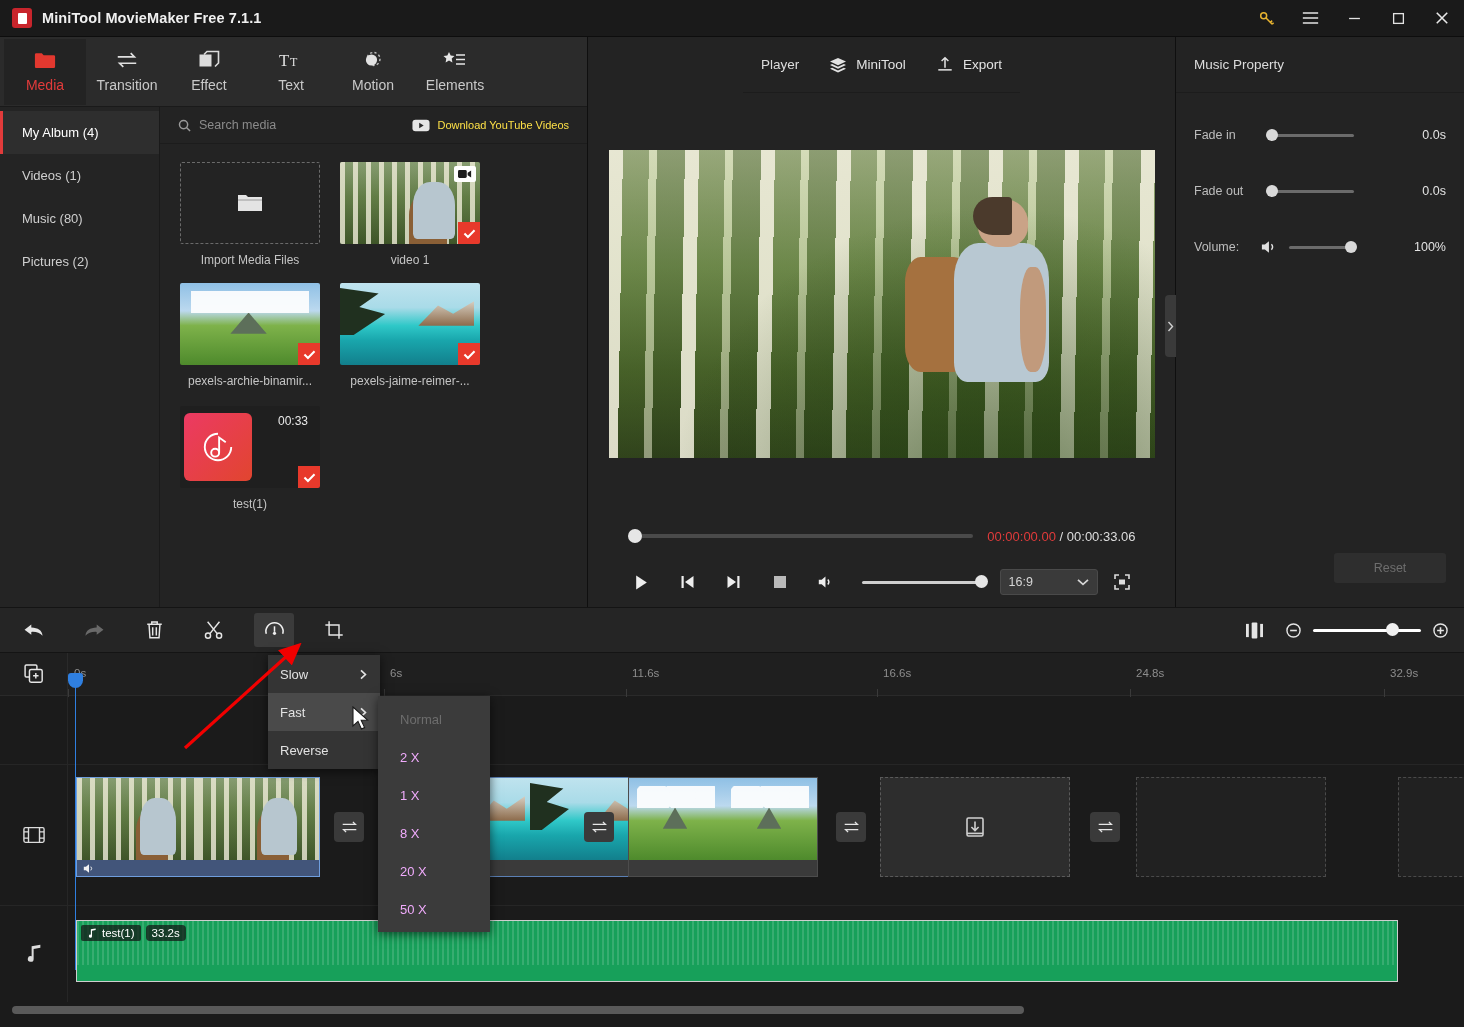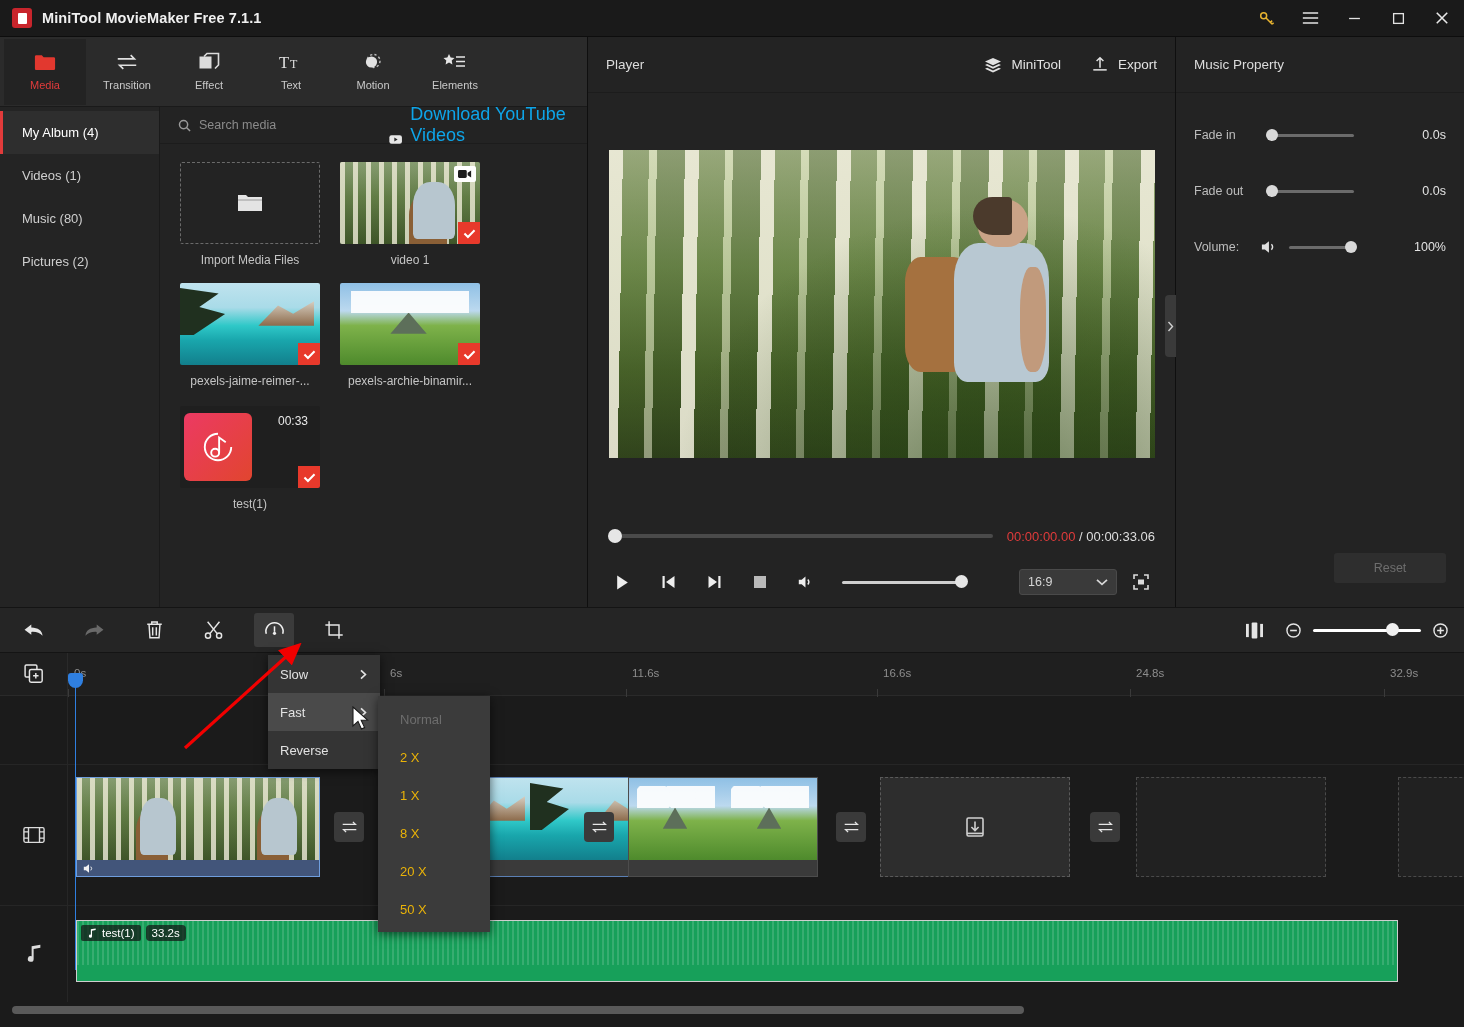--- a/index.html
+++ b/index.html
@@ -26,36 +26,36 @@
   .title-right{margin-left:auto;display:flex;align-items:center;height:100%;}
   .tb-btn{width:44px;height:37px;display:flex;align-items:center;justify-content:center;}
 
   
   .main{display:flex;height:570px;}
 
   
   .media-panel{width:588px;background:#232323;display:flex;flex-direction:column;border-right:1px solid #0f0f0f;}
   .ribbon{height:70px;background:#2b2b2b;display:flex;align-items:center;padding-left:4px;border-bottom:1px solid #1a1a1a;}
   .ribbon-item{width:82px;height:66px;display:flex;flex-direction:column;align-items:center;justify-content:center;gap:7px;cursor:pointer;}
-  .ribbon-item .lbl{font-size:11px;color:#c9c9c9;}
+  .ribbon-item .lbl{font-size:14px;color:#c9c9c9;}
   .ribbon-item.active{background:#232323;}
   .ribbon-item.active .lbl{color:#e23b3b;}
 
   .media-body{flex:1;display:flex;min-height:0;}
   .cats{width:160px;background:#242424;border-right:1px solid #1a1a1a;padding-top:4px;}
   .cat{height:43px;display:flex;align-items:center;padding-left:22px;font-size:13px;color:#cfcfcf;cursor:pointer;position:relative;}
   .cat.active{background:#2e2e2e;color:#fff;}
   .cat.active:before{content:"";position:absolute;left:0;top:0;bottom:0;width:3px;background:#e23b3b;}
 
   .media-main{flex:1;display:flex;flex-direction:column;background:#232323;min-width:0;}
   .media-top{height:37px;display:flex;align-items:center;padding:0 18px;border-bottom:1px solid #1c1c1c;}
   .search-box{display:flex;align-items:center;gap:8px;}
   .search-input{background:transparent;border:none;outline:none;color:#cfcfcf;font-size:12.5px;font-family:inherit;width:190px;}
   .search-input::placeholder{color:#8b8b8b;}
-  .yt{margin-left:auto;display:flex;align-items:flex-end;gap:8px;font-size:18px;color:#0ea5e9;cursor:pointer;}
+  .yt{margin-left:auto;display:flex;align-items:flex-start;gap:8px;font-size:11px;color:#fde047;cursor:pointer;}
 
   .grid{padding:18px 20px 10px 20px;display:flex;flex-wrap:wrap;gap:16px 20px;align-content:flex-start;overflow:hidden;}
   .cell{width:140px;}
   .thumb{width:140px;height:82px;border-radius:2px;position:relative;overflow:hidden;background:#2a2a2a;}
   .import .thumb{border:1.5px dashed #6a6a6a;display:flex;align-items:center;justify-content:center;background:transparent;}
   .cap{margin-top:9px;text-align:center;font-size:12px;color:#c4c4c4;white-space:nowrap;overflow:hidden;text-overflow:ellipsis;}
   .check{position:absolute;right:0;bottom:0;width:22px;height:22px;background:#e8392b;display:flex;align-items:center;justify-content:center;}
   .vidbadge{position:absolute;right:4px;top:4px;width:22px;height:16px;background:#fff;border-radius:2px;display:flex;align-items:center;justify-content:center;}
   .audio-tile{width:140px;height:82px;display:flex;align-items:center;position:relative;background:#1f1f1f;}
   .audio-art{width:68px;height:68px;margin-left:4px;border-radius:6px;background:linear-gradient(135deg,#ec3a63,#e1452f);display:flex;align-items:center;justify-content:center;}
@@ -78,21 +78,21 @@
   .art-field{position:absolute;inset:0;background:
      linear-gradient(180deg,#8fc0e5 0%,#bcd9ef 34%,#7eb24a 52%,#4e8a2c 100%);}
   .art-field:before{content:"";position:absolute;left:8%;top:10%;width:84%;height:26%;
      background:radial-gradient(circle at 20% 60%,#fff 0 28%,transparent 30%),
                 radial-gradient(circle at 55% 40%,#fff 0 34%,transparent 36%),
                 radial-gradient(circle at 85% 65%,#fff 0 26%,transparent 28%);opacity:.92;}
   .art-field:after{content:"";position:absolute;left:36%;top:36%;width:26%;height:26%;
      background:#5d6f5a;clip-path:polygon(50% 0,100% 100%,0 100%);}
 
   
-  .player{flex:1;background:#232323;display:flex;flex-direction:column;border-right:1px solid #0f0f0f;position:relative;}
+  .player{flex:1;background:#232323;display:flex;flex-direction:column;border-right:1px solid #0f0f0f;position:relative;align-items:center;}
   .player-head{height:56px;display:flex;align-items:center;padding:0 18px;border-bottom:1px solid #1c1c1c;}
   .player-head .ttl{font-size:13.5px;color:#dcdcdc;}
   .phead-btn{display:flex;align-items:center;gap:9px;font-size:13.5px;color:#e2e2e2;cursor:pointer;margin-left:30px;}
   .stage{flex:1;display:flex;align-items:center;justify-content:center;background:#232323;}
   .video-frame{width:546px;height:308px;position:relative;overflow:hidden;background:#2a3a1f;}
   .vf-art{position:absolute;inset:0;background:linear-gradient(180deg,#c5d6a5 0%,#87a85f 38%,#51702f 72%,#31461d 100%);}
   .vf-art:before{content:"";position:absolute;inset:0;
      background:repeating-linear-gradient(91deg,
        rgba(234,232,214,.92) 0 14px, rgba(46,60,24,.30) 14px 40px,
        rgba(225,224,200,.55) 40px 48px, rgba(36,50,20,.35) 48px 76px);}
@@ -183,21 +183,21 @@
   .hscroll{position:absolute;left:0;right:0;bottom:4px;height:8px;}
   .hscroll .thumbbar{margin-left:12px;width:1012px;height:8px;background:#5a5a5a;border-radius:4px;}
 
   
   .ctx{position:absolute;left:268px;top:655px;width:112px;background:#343434;box-shadow:0 2px 10px rgba(0,0,0,.6);z-index:40;}
   .ctx .mi{height:38px;display:flex;align-items:center;padding:0 12px;font-size:13px;color:#e2e2e2;cursor:pointer;position:relative;}
   .ctx .mi .arrow{margin-left:auto;}
   .ctx .mi.hl{background:#4a4a4a;}
 
   .ctx2{position:absolute;left:378px;top:696px;width:112px;background:#3b3b3b;box-shadow:0 2px 10px rgba(0,0,0,.6);z-index:40;padding:4px 0;}
-  .ctx2 .mi{height:38px;display:flex;align-items:center;padding:0 22px;font-size:13px;color:#eab308;cursor:pointer;}
+  .ctx2 .mi{height:38px;display:flex;align-items:center;padding:0 22px;font-size:13px;color:#f0abfc;cursor:pointer;}
   .ctx2 .mi.disabled{color:#6d6d6d;}
 
   .cursor{position:absolute;left:352px;top:706px;z-index:60;}
   .arrow-annot{position:absolute;left:180px;top:640px;z-index:55;pointer-events:none;}
 </style>
 </head>
 <body>
 
 <div class="titlebar">
   <div class="app-logo"></div>
@@ -342,40 +342,40 @@
                 <svg width="13" height="11" viewBox="0 0 14 12" stroke="#fff" stroke-width="2.2" fill="none">
                     <path d="M1.5 6l3.8 3.8L12.5 2.4"></path>
                   </svg>
               </div>
             </div>
             <div class="cap">video 1</div>
           </div>
 
           <div class="cell">
             <div class="thumb">
+              <div class="art-field"></div>
+              <div class="check">
+                <svg width="13" height="11" viewBox="0 0 14 12" stroke="#fff" stroke-width="2.2" fill="none">
+                    <path d="M1.5 6l3.8 3.8L12.5 2.4"></path>
+                  </svg>
+              </div>
+            </div>
+            <div class="cap">pexels-archie-binamir...</div>
+          </div>
+
+          <div class="cell">
+            <div class="thumb">
               <div class="art-lake"></div>
               <div class="check">
                 <svg width="13" height="11" viewBox="0 0 14 12" stroke="#fff" stroke-width="2.2" fill="none">
                     <path d="M1.5 6l3.8 3.8L12.5 2.4"></path>
                   </svg>
               </div>
             </div>
             <div class="cap">pexels-jaime-reimer-...</div>
-          </div>
-
-          <div class="cell">
-            <div class="thumb">
-              <div class="art-field"></div>
-              <div class="check">
-                <svg width="13" height="11" viewBox="0 0 14 12" stroke="#fff" stroke-width="2.2" fill="none">
-                    <path d="M1.5 6l3.8 3.8L12.5 2.4"></path>
-                  </svg>
-              </div>
-            </div>
-            <div class="cap">pexels-archie-binamir...</div>
           </div>
 
           <div class="cell" style="margin-top:2px;">
             <div class="thumb audio-tile">
               <div class="audio-art">
                 <svg width="34" height="34" viewBox="0 0 36 36" fill="none" stroke="#fff" stroke-width="2">
                   <path d="M18 4a14 14 0 1 0 14 14"></path>
                     <circle cx="15" cy="24" r="4.2"></circle>
                     <path d="M19.2 24V8l7 5"></path>
                 </svg>

